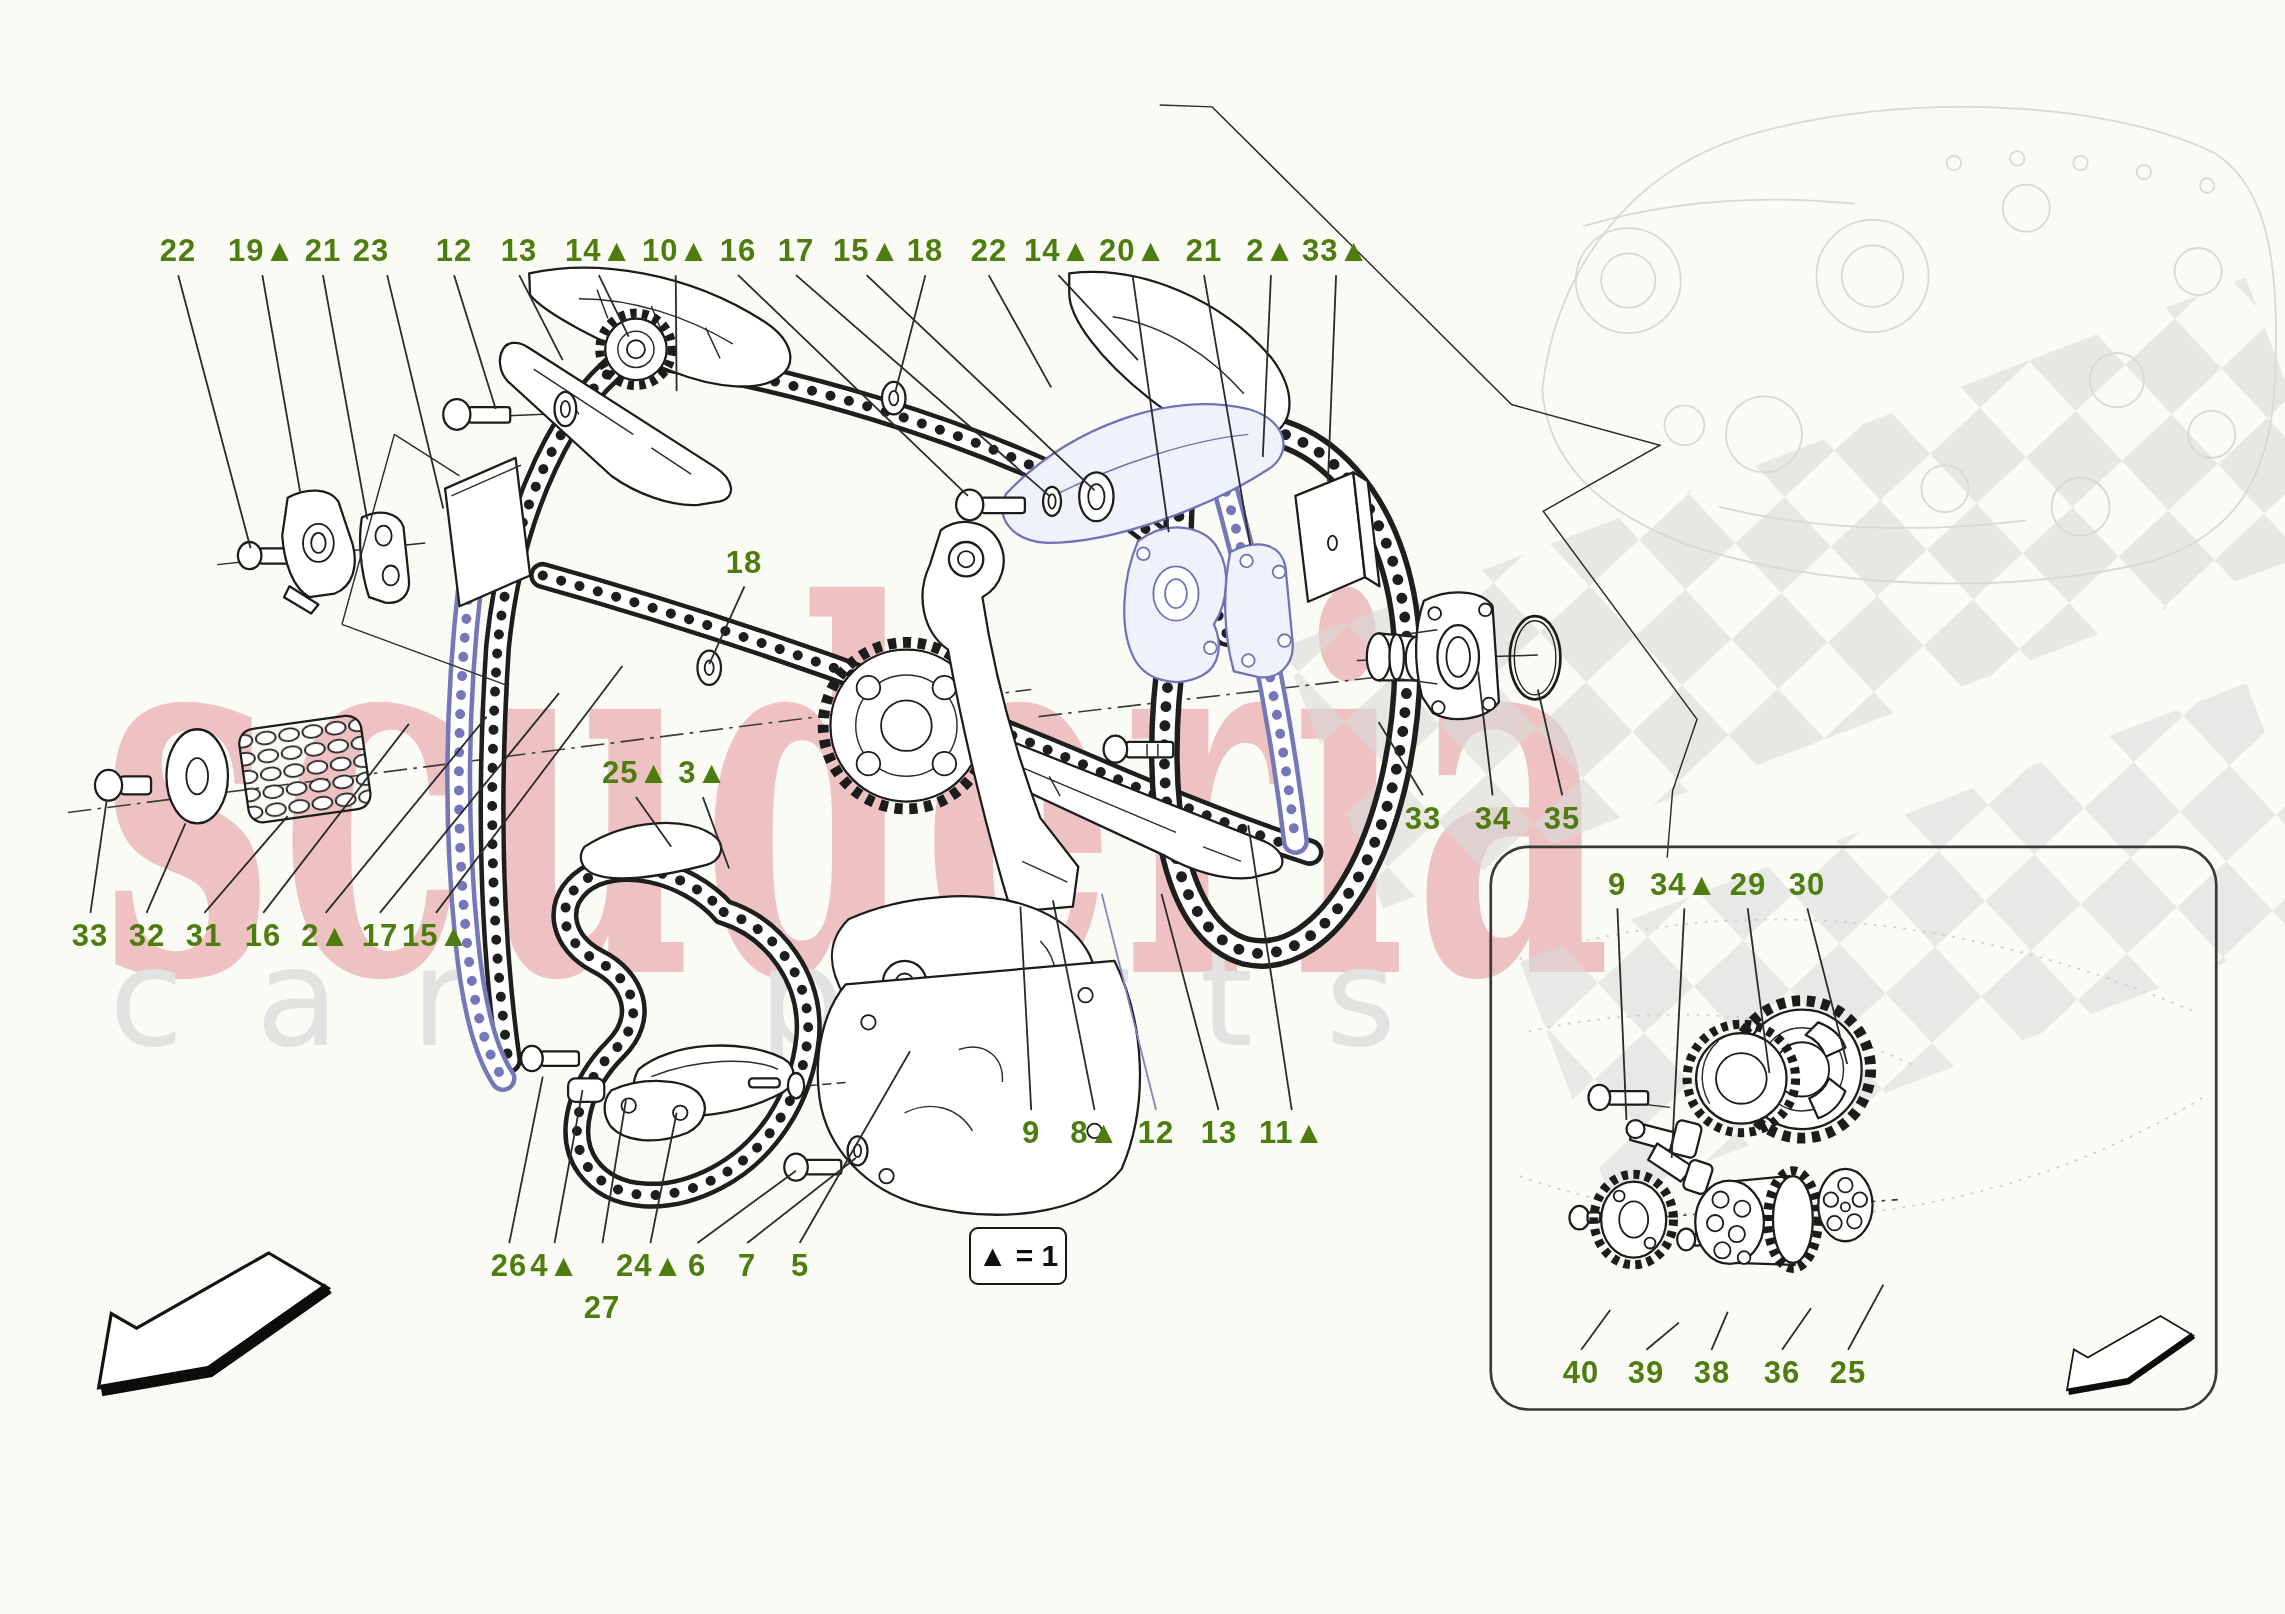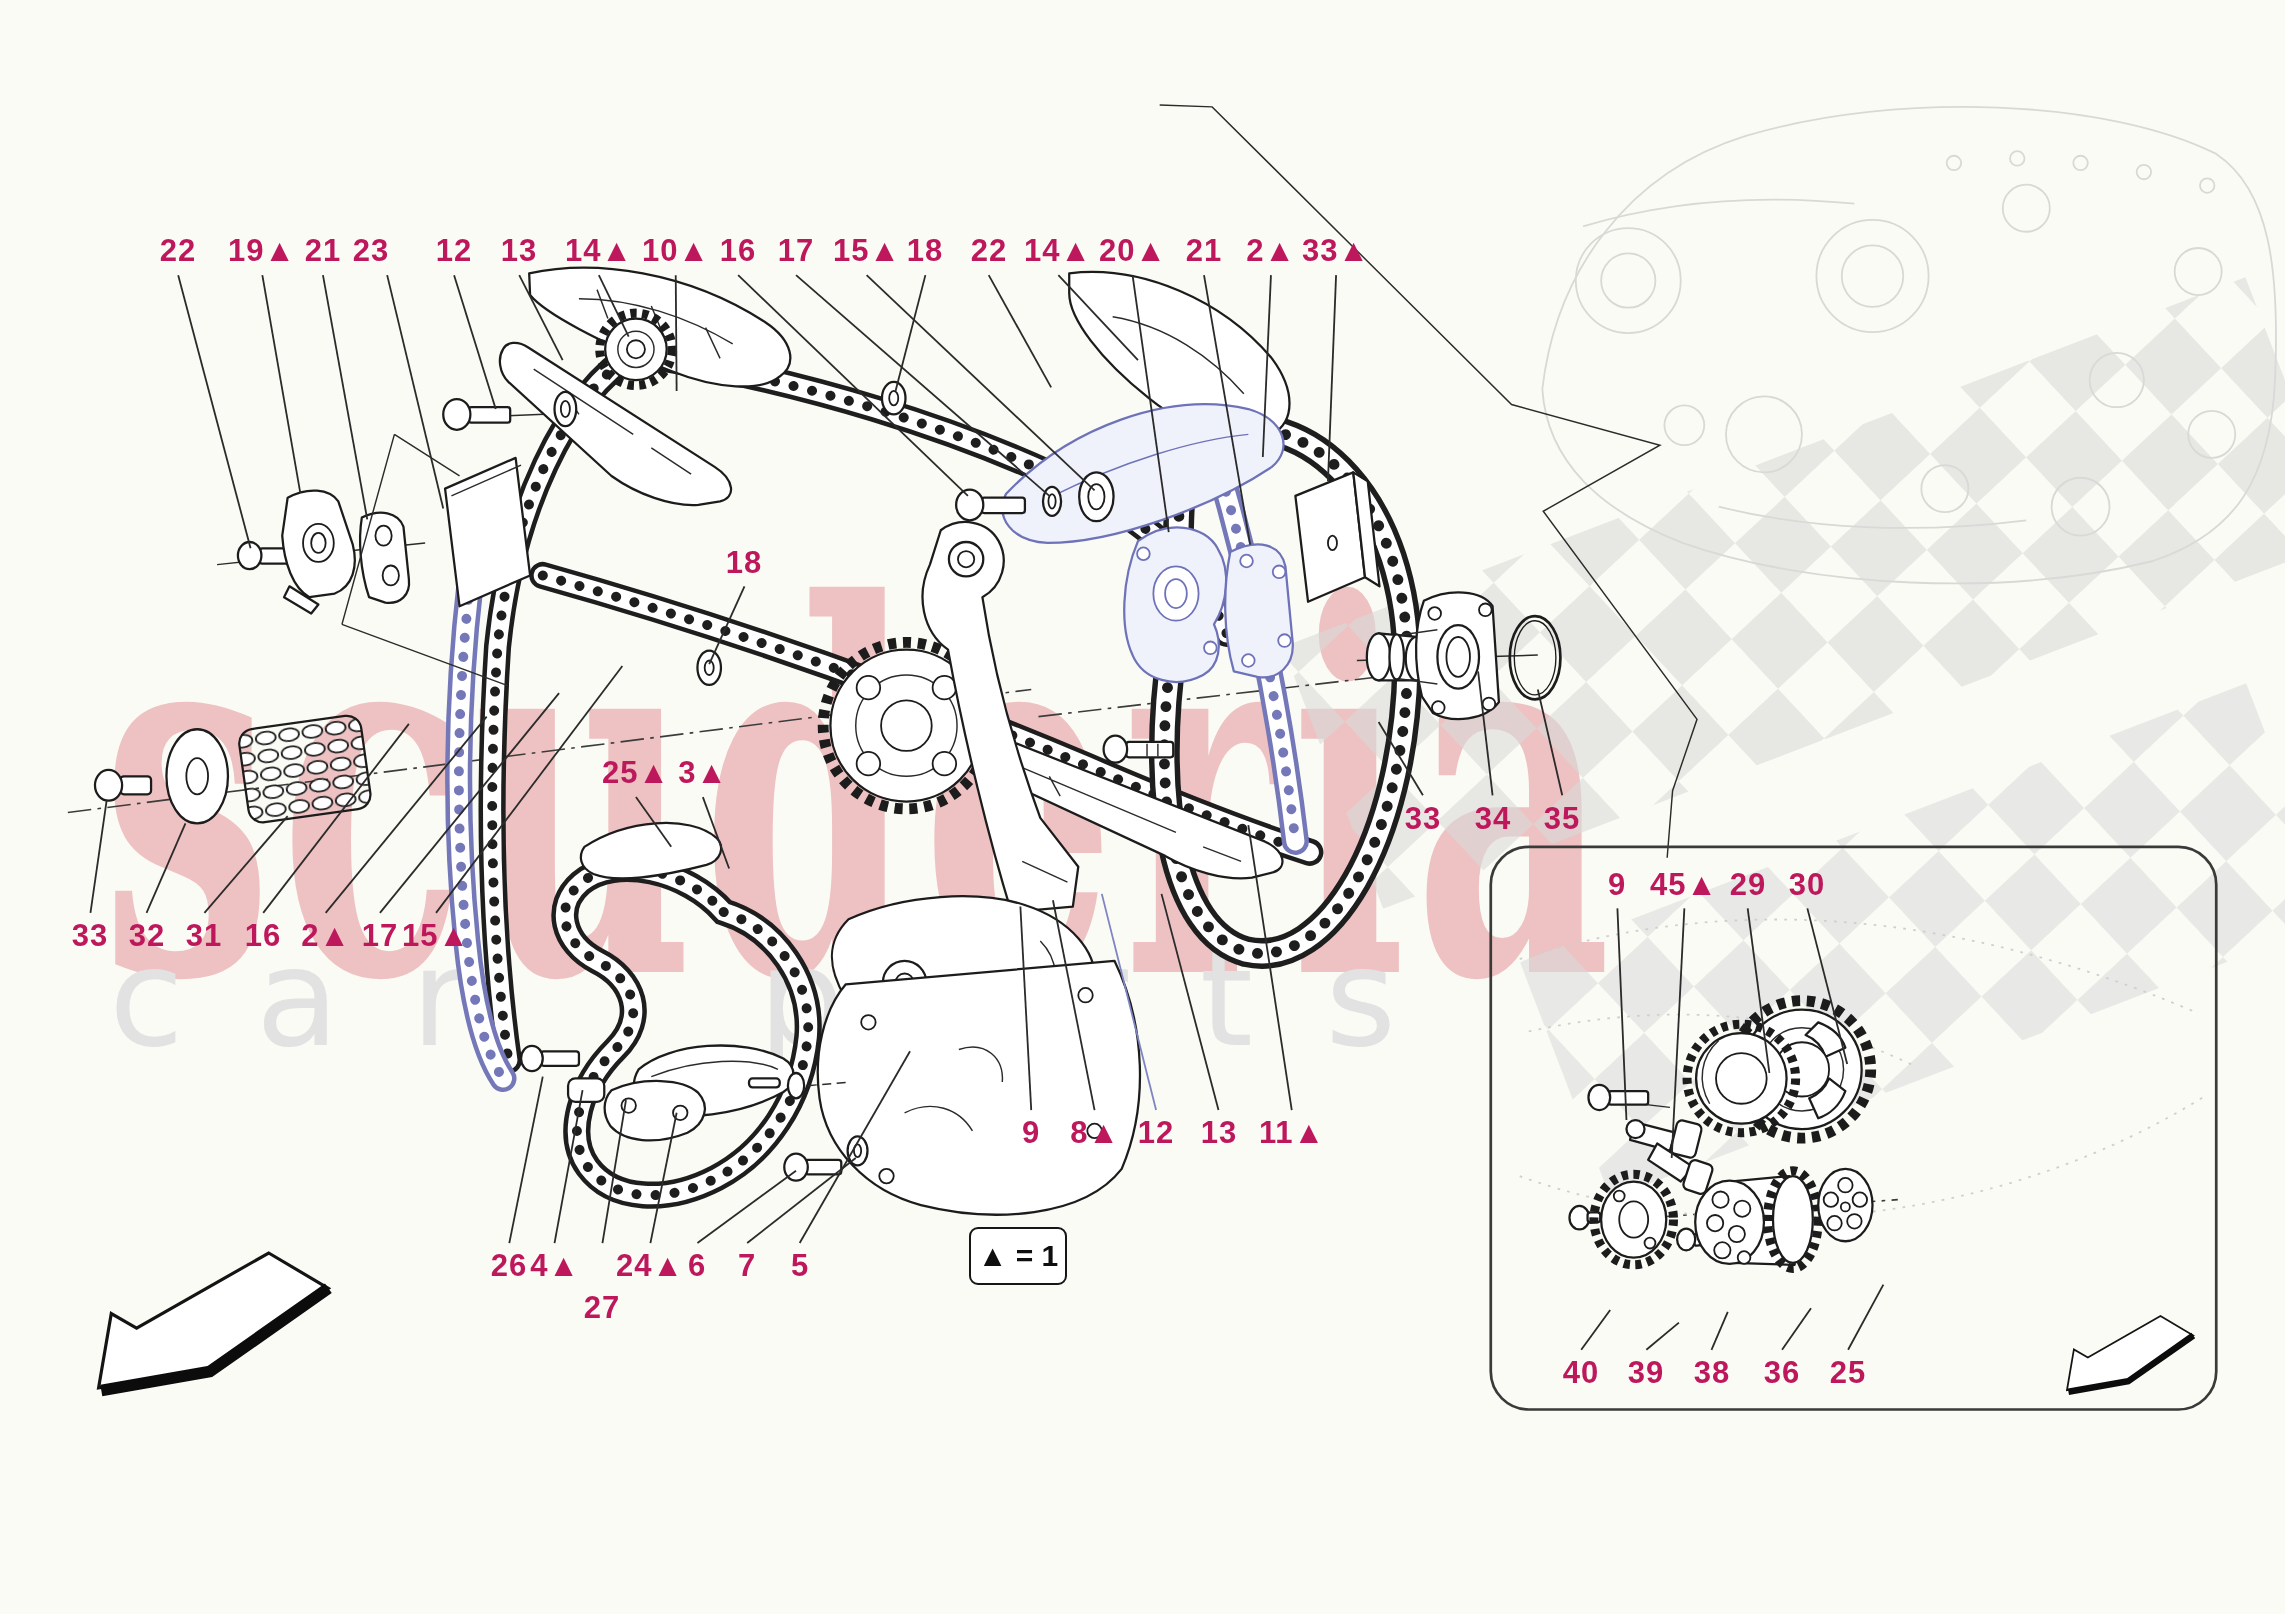--- a/index.html
+++ b/index.html
@@ -14,21 +14,21 @@
   }
   .wm-sub{
     position:absolute;left:109px;top:930px;z-index:1;
     font-family:"DejaVu Sans",sans-serif;font-weight:400;font-size:136px;line-height:1;
     letter-spacing:72px;word-spacing:104px;white-space:nowrap;user-select:none;
   }
   svg.canvas{position:absolute;left:0;top:0;z-index:2;}
   #label-layer{position:absolute;left:0;top:0;width:100%;height:100%;z-index:3;pointer-events:none;}
   .callout{
     position:absolute;transform:translate(-50%,-50%);
-    font:700 31px "Liberation Sans",sans-serif;color:#be185d;
+    font:700 31px "Liberation Sans",sans-serif;color:#4d7c0f;
     white-space:nowrap;letter-spacing:0.9px;
   }
   .legend-box{
     position:absolute;left:969px;top:1227px;width:94px;height:54px;z-index:3;
     border:2.7px solid #161616;border-radius:9px;background:#fff;
     display:flex;align-items:center;justify-content:center;
     font:700 30px "Liberation Sans",sans-serif;color:#0e0e0e;
   }
   
   .part{fill:#ffffff;stroke:#1c1c1c;stroke-width:2.5;stroke-linejoin:round;}
@@ -506,21 +506,21 @@
       <div class="callout" style="left: 1219px; top: 1133px;">13</div>
       <div class="callout" style="left: 1292px; top: 1133px;">11▲</div>
       <div class="callout" style="left: 509px; top: 1266px;">26</div>
       <div class="callout" style="left: 555px; top: 1266px;">4▲</div>
       <div class="callout" style="left: 602px; top: 1266px; margin-top: 42px;">27</div>
       <div class="callout" style="left: 650px; top: 1266px;">24▲</div>
       <div class="callout" style="left: 697px; top: 1266px;">6</div>
       <div class="callout" style="left: 747px; top: 1266px;">7</div>
       <div class="callout" style="left: 800px; top: 1266px;">5</div>
       <div class="callout" style="left: 1617px; top: 885px;">9</div>
-      <div class="callout" style="left: 1684px; top: 885px;">45▲</div>
+      <div class="callout" style="left: 1684px; top: 885px;">34▲</div>
       <div class="callout" style="left: 1748px; top: 885px;">29</div>
       <div class="callout" style="left: 1807px; top: 885px;">30</div>
       <div class="callout" style="left: 1581px; top: 1373px;">40</div>
       <div class="callout" style="left: 1646px; top: 1373px;">39</div>
       <div class="callout" style="left: 1712px; top: 1373px;">38</div>
       <div class="callout" style="left: 1782px; top: 1373px;">36</div>
       <div class="callout" style="left: 1848px; top: 1373px;">25</div>
     </div>
 
   <div class="legend-box">

